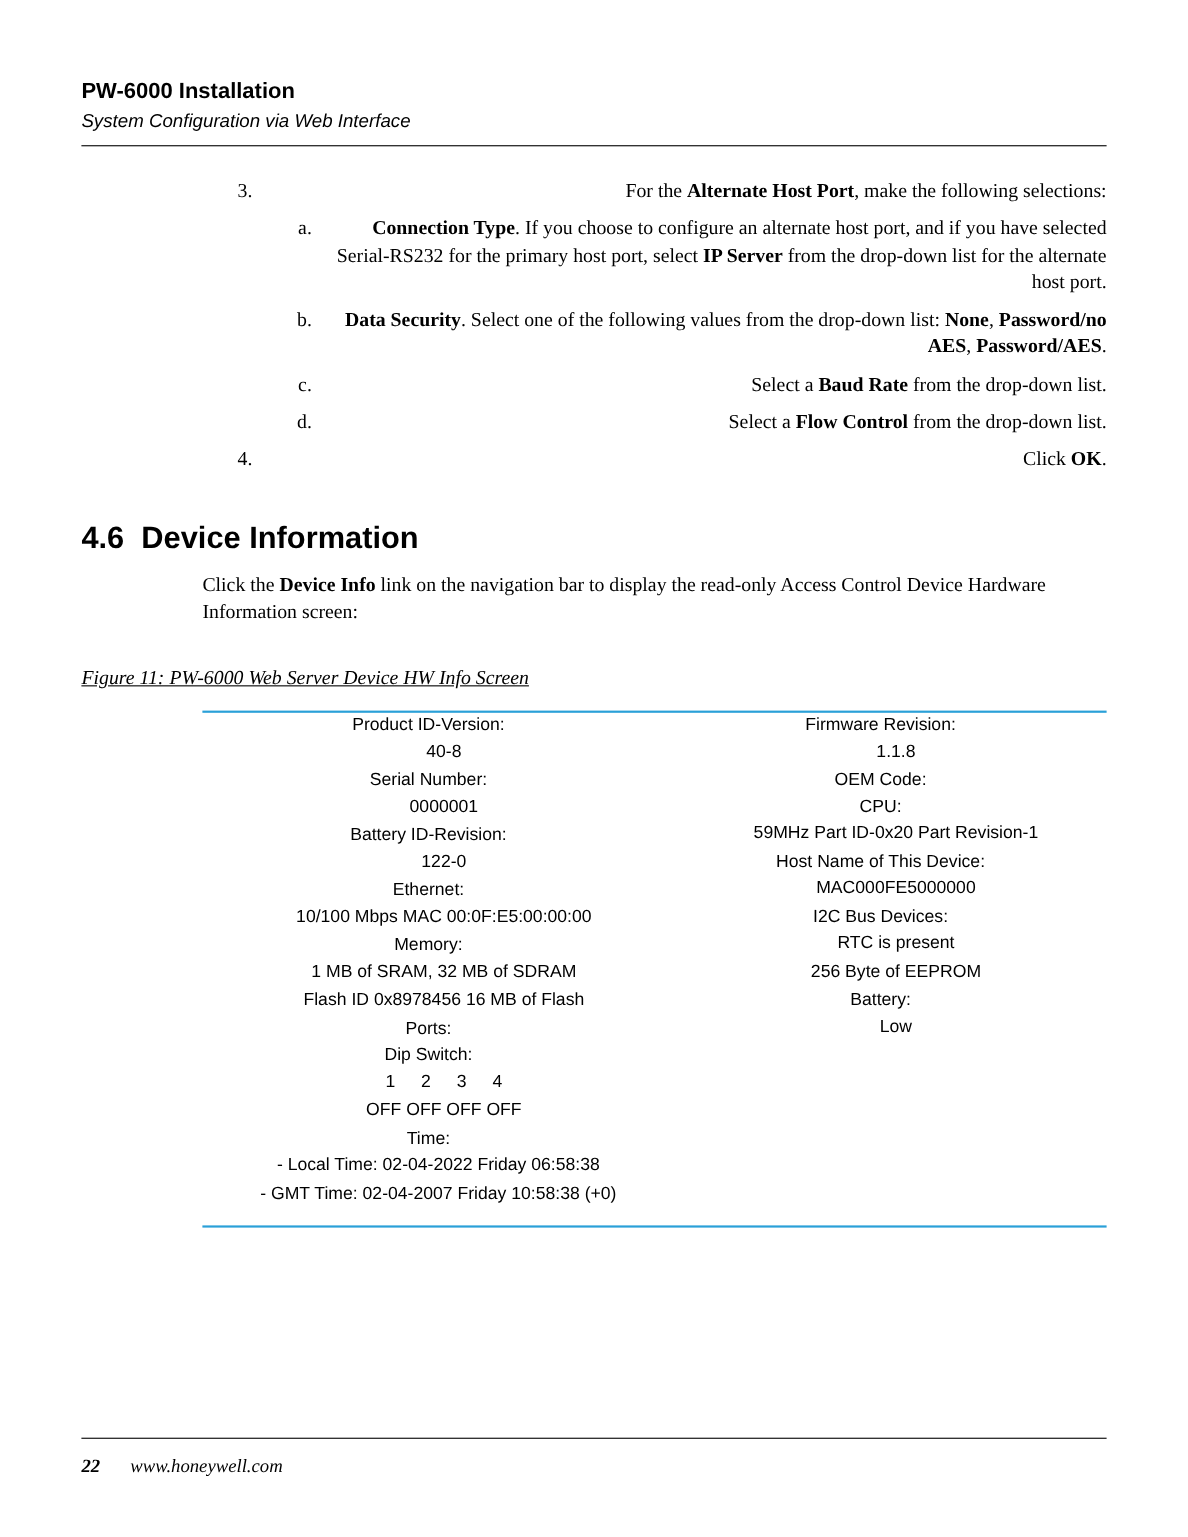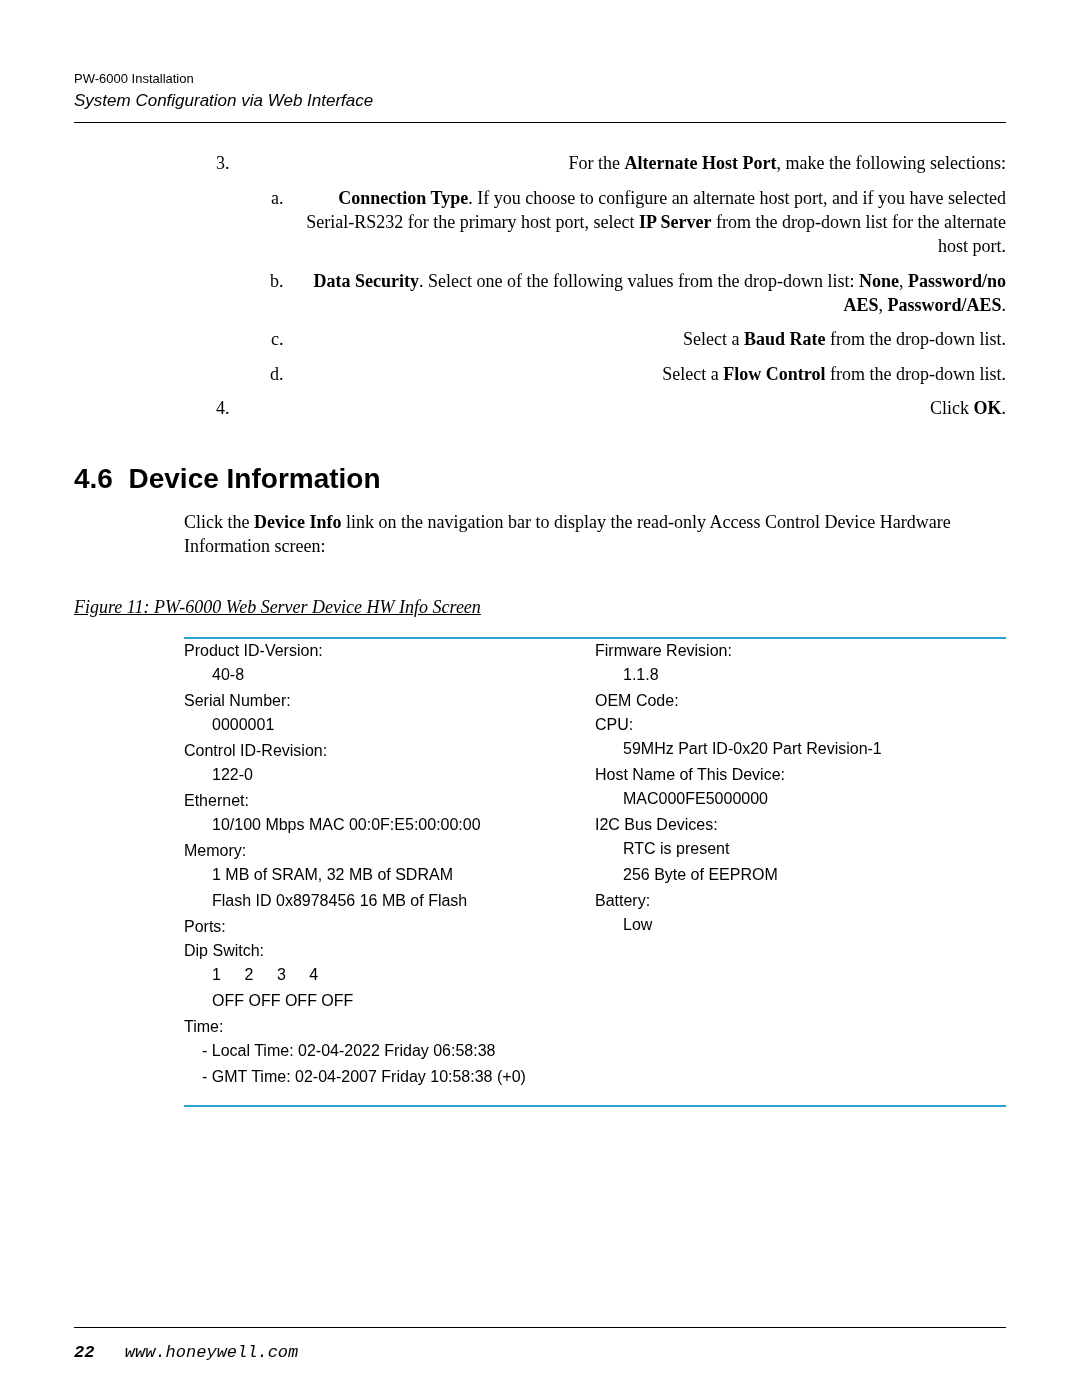--- a/index.html
+++ b/index.html
@@ -17,22 +17,22 @@
     margin: 0 auto;
     padding: 70px 74px 40px 74px;
     box-sizing: border-box;
     position: relative;
   }
   .header {
     margin-bottom: 6px;
   }
   .header .title {
     font-family: Arial, Helvetica, sans-serif;
-    font-weight: normal;
-    font-size: 13px;
+    font-weight: bold;
+    font-size: 20px;
   }
   .header .subtitle {
     font-family: Arial, Helvetica, sans-serif;
     font-style: italic;
     font-size: 17px;
     margin-top: 2px;
   }
   .header-rule {
     border: none;
     border-top: 1px solid #000;
@@ -98,31 +98,32 @@
   .panel-title-wrap {
     height: 16px;
   }
   .cols {
     display: flex;
   }
   .col {
     flex: 1 1 50%;
     font-size: 16px;
     line-height: 1.5;
+    text-align: center;
   }
   .col .label { margin: 0; }
   .col .value { margin: 0 0 2px 28px; }
   .dip-values span { display: inline-block; width: 28px; }
   .dip-states span { display: inline-block; width: 32px; }
   .footer {
     position: absolute;
     left: 74px;
     right: 74px;
-    bottom: 32px;
-    font-family: Liberation Mono, monospace;
+    bottom: 52px;
+    font-family: Liberation Serif, serif;
   }
   .page-num {
     font-weight: bold;
     font-size: 17px;
     font-style: italic;
     display: inline-block;
     width: 40px;
   }
   .site {
     font-style: italic;
@@ -177,21 +178,21 @@
 
     <div class="cols">
 
       <div class="col">
         <div class="label">Product ID-Version:</div>
         <div class="value">40-8</div>
 
         <div class="label">Serial Number:</div>
         <div class="value">0000001</div>
 
-        <div class="label">Control ID-Revision:</div>
+        <div class="label">Battery ID-Revision:</div>
         <div class="value">122-0</div>
 
         <div class="label">Ethernet:</div>
         <div class="value">10/100 Mbps MAC 00:0F:E5:00:00:00</div>
 
         <div class="label">Memory:</div>
         <div class="value">1 MB of SRAM, 32 MB of SDRAM</div>
         <div class="value">Flash ID 0x8978456  16 MB of Flash</div>
 
         <div class="label">Ports:</div>

